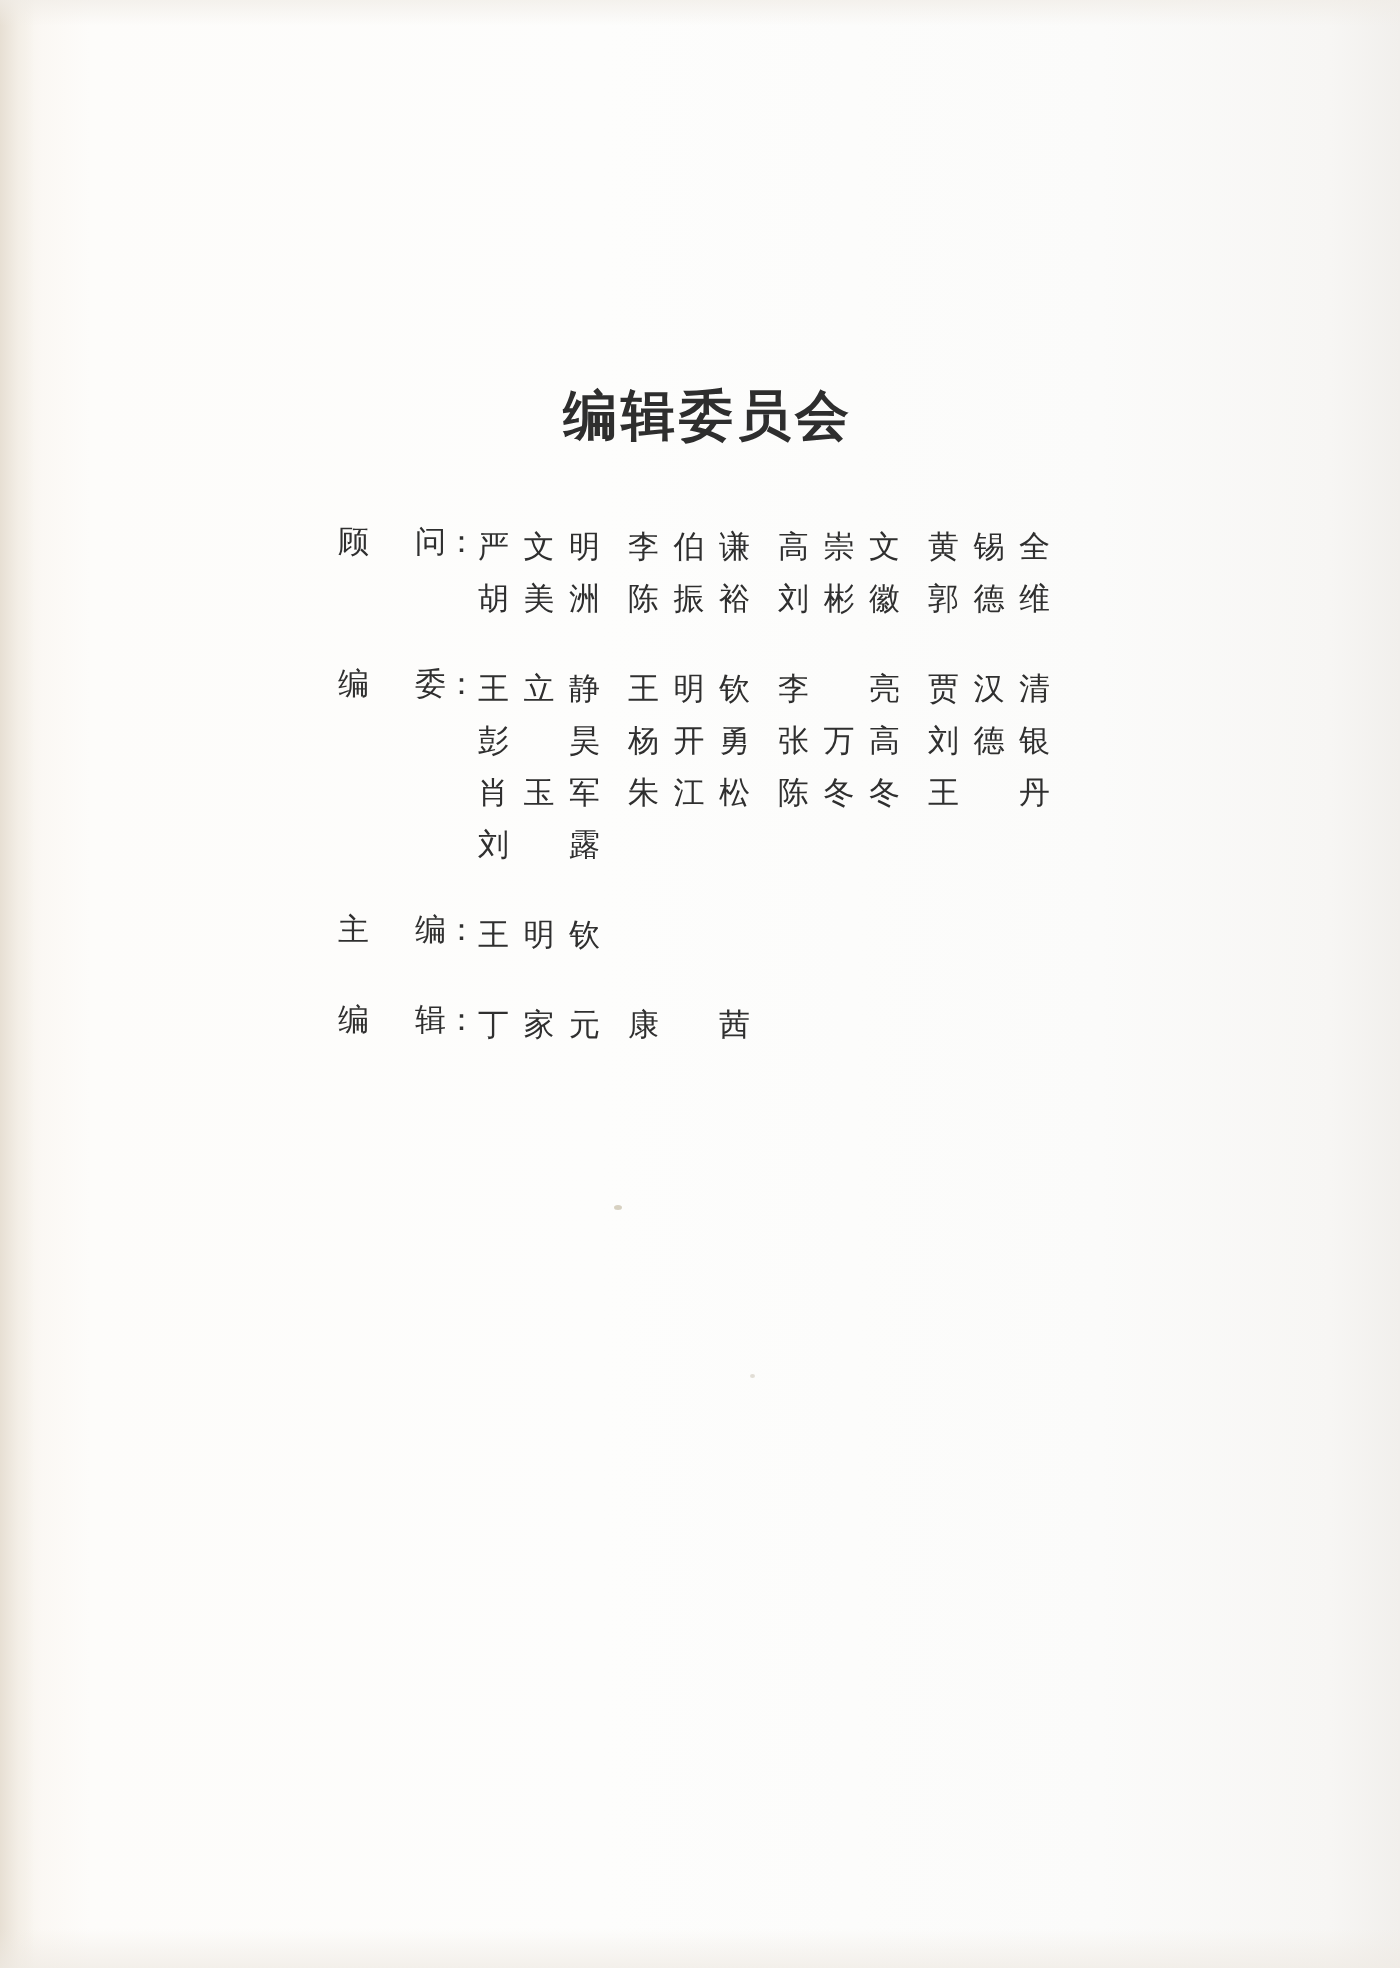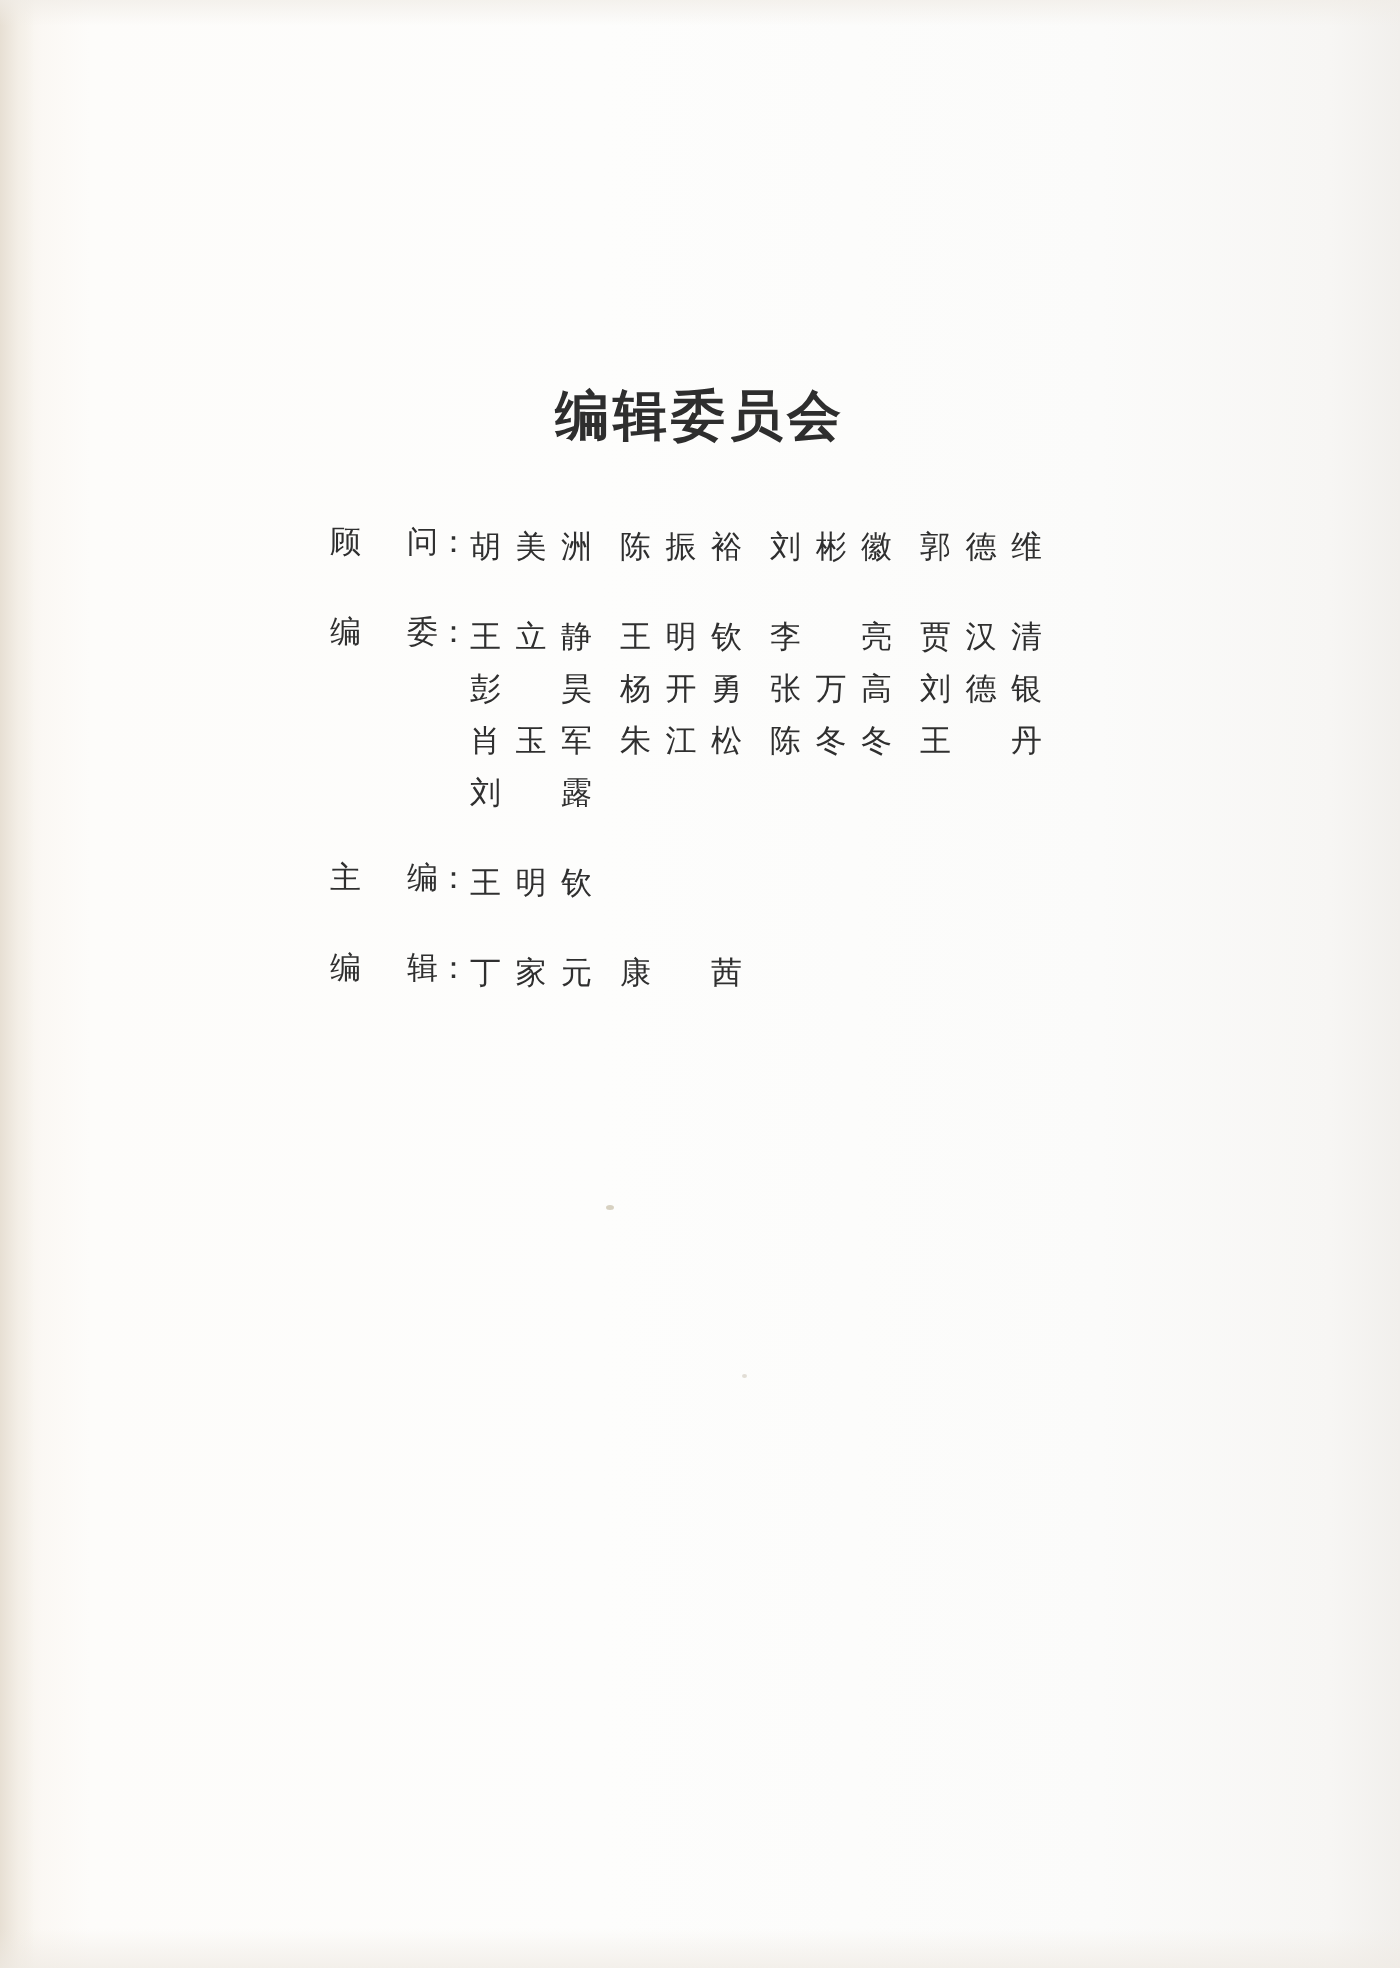--- a/index.html
+++ b/index.html
@@ -47,21 +47,21 @@
   .page-edge-bottom {
     position: absolute;
     left: 0; right: 0; bottom: 0;
     height: 40px;
     background: linear-gradient(to top, #efeae3 0%, rgba(255,255,255,0) 100%);
     opacity: .7;
   }
 
   .content {
     position: absolute;
-    left: 0;
+    left: 8px;
     top: 0;
     width: 1323px;
     height: 1968px;
     text-decoration: underline;
   }
 
   .doc-title {
     position: absolute;
     left: 0;
     top: 380px;
@@ -164,20 +164,26 @@
 
   <div class="content">
 
     <div class="doc-title">编辑委员会</div>
 
     <div class="roster" id="roster">
         <div class="entry">
           <div class="entry-label"><span class="label-chars">顾问</span><span class="label-colon">：</span></div>
           <div class="entry-rows">
             <div class="name-row">
+              <span class="name-cell">严文明</span>
+              <span class="name-cell">李伯谦</span>
+              <span class="name-cell">高崇文</span>
+              <span class="name-cell">黄锡全</span>
+            </div>
+            <div class="name-row">
               <span class="name-cell">胡美洲</span>
               <span class="name-cell">陈振裕</span>
               <span class="name-cell">刘彬徽</span>
               <span class="name-cell">郭德维</span>
             </div>
           </div>
         </div>
         <div class="entry">
           <div class="entry-label"><span class="label-chars">编委</span><span class="label-colon">：</span></div>
           <div class="entry-rows">

